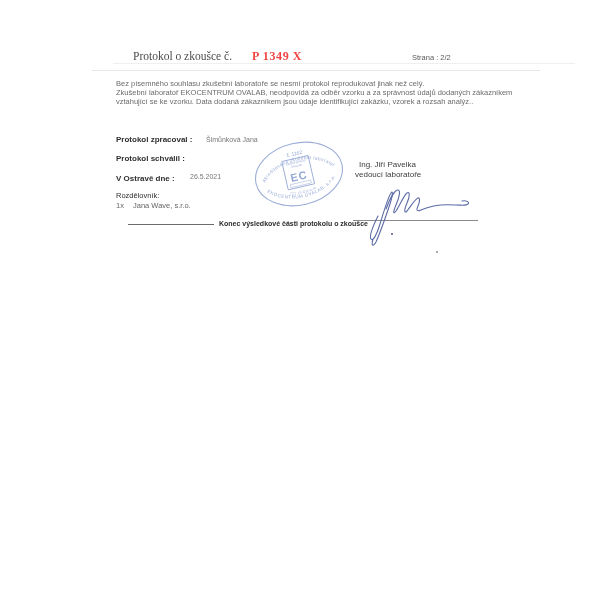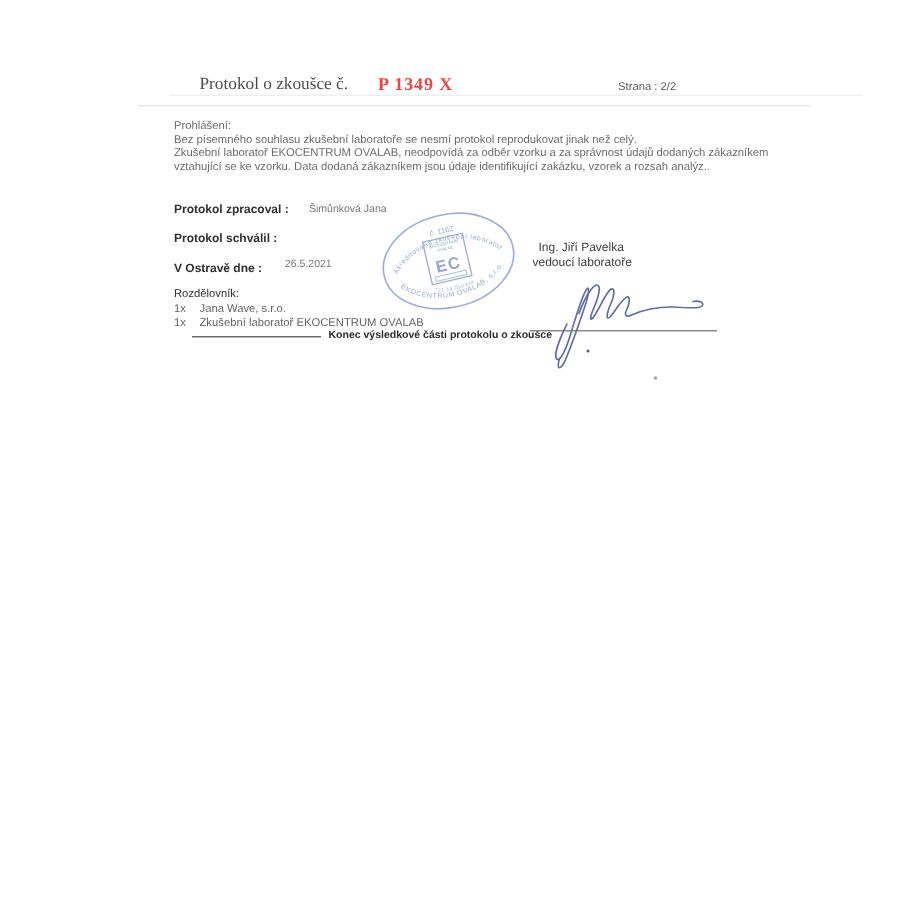--- a/index.html
+++ b/index.html
@@ -67,21 +67,20 @@
 
 <div class="page">
 
   <div class="abs doc-title">Protokol o zkoušce č.</div>
   <div class="abs doc-number">P 1349  X</div>
   <div class="abs page-label">Strana :  2/2</div>
   <div class="abs faint-line-1"></div>
   <div class="abs faint-line-2"></div>
 
   <div class="abs declaration">
-    <div>Prohlášení:</div>
     <div>Bez písemného souhlasu zkušební laboratoře se nesmí protokol reprodukovat jinak než celý.</div>
     <div>Zkušební laboratoř EKOCENTRUM OVALAB, neodpovídá za odběr vzorku a za správnost údajů dodaných zákazníkem</div>
     <div>vztahující se ke vzorku. Data dodaná zákazníkem jsou údaje identifikující zakázku, vzorek a rozsah analýz..</div>
   </div>
 
   <div class="abs field-label lbl-zpracoval">Protokol zpracoval :</div>
   <div class="abs field-value val-zpracoval">Šimůnková Jana</div>
   <div class="abs field-label lbl-schvalil">Protokol schválil :</div>
   <div class="abs field-label lbl-dne">V Ostravě dne :</div>
   <div class="abs field-value val-date">26.5.2021</div>
@@ -116,23 +115,20 @@
       <text font-size="3.4" letter-spacing="0.3" fill="#93a8d4">
         <textPath href="#arcAddr" startOffset="50%" text-anchor="middle">721 18 Ostrava</textPath>
       </text>
     </g>
   </svg>
 
   <div class="abs dist-heading">Rozdělovník:</div>
   <div class="abs dist-item dist-1">
     <span class="cnt">1x</span><span>Jana Wave, s.r.o.</span>
   </div>
-  <div class="abs dist-item dist-2">
-    <span class="cnt">1x</span><span>Zkušební laboratoř EKOCENTRUM OVALAB</span>
-  </div>
 
   <div class="abs end-dash"></div>
   <div class="abs end-note">Konec výsledkové části protokolu o zkoušce</div>
 
   <div class="abs sig-line"></div>
   <svg class="abs sig-svg" width="122" height="66" viewBox="0 0 122 66">
     <g fill="none" stroke="#5d6ca6" stroke-width="1.1" stroke-linecap="round" stroke-linejoin="round">
       <path d="M 20,33 C 16,41 11,53 13,56 C 15,59 19,51 22,41 C 26,28 30,14 33,10 C 35,7 35,12 32,21 C 28,33 22,50 18,59 C 15,64 13,63 15,56"></path>
       <path d="M 28,26 C 32,15 37,7 40,7 C 43,7 41,15 38,22 C 35,29 35,32 38,28 C 42,22 46,12 49,10 C 52,8 52,13 49,20 C 46,27 46,31 49,28 C 53,23 57,16 60,15 C 62,14 62,19 60,23 C 58,27 59,29 63,27 C 72,23 85,21 97,22 C 104,22 108,23 110,21 C 112,19 108,17 104,18"></path>
     </g>

